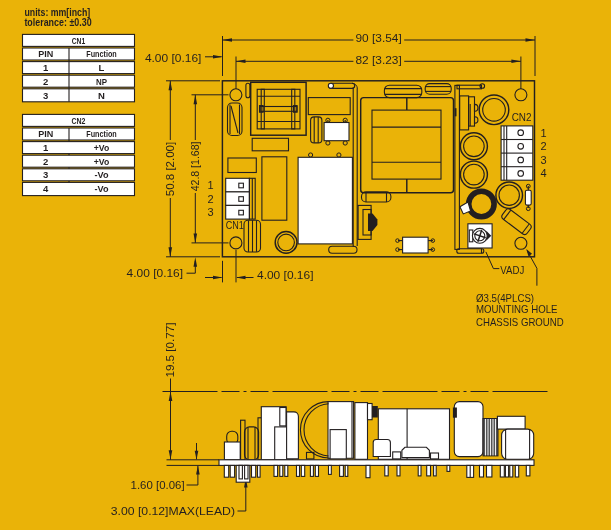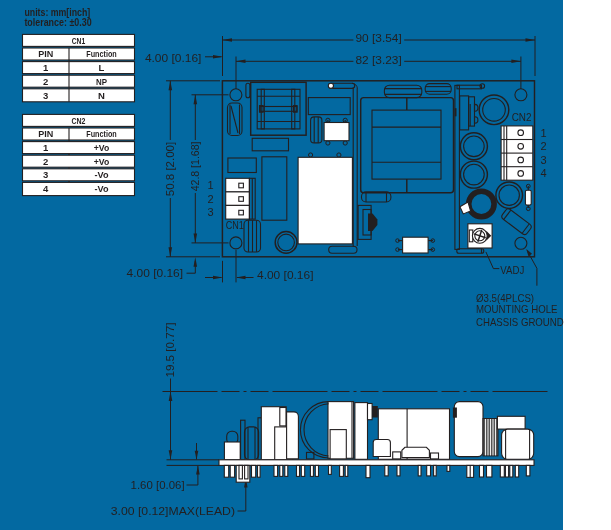--- a/index.html
+++ b/index.html
@@ -1,16 +1,16 @@
 <!DOCTYPE html>
 <html><head>
 <meta charset="utf-8">
 <style>
 html,body{margin:0;padding:0;background:#fff;}
-#page{position:relative;width:563px;height:530px;background:#0369a1;font-family:"Liberation Sans",sans-serif;}
+#page{position:relative;width:611px;height:530px;background:#eab308;font-family:"Liberation Sans",sans-serif;}
 svg{position:absolute;top:0;left:0;}
 text{fill:#231f20;font-family:"Liberation Sans",sans-serif;}
 .ln{stroke:#231f20;fill:none;stroke-width:1.1;}
 .ln2{stroke:#231f20;fill:none;stroke-width:1.45;}
 .thin{stroke:#231f20;fill:none;stroke-width:1;}
 .fw{fill:#fff;stroke:#231f20;stroke-width:1.1;}
 .fb{fill:#231f20;stroke:none;}
 .dim{font-size:11px;}
 .tbl{font-size:9.5px;font-weight:bold;}
 .lbl{font-size:11px;}

